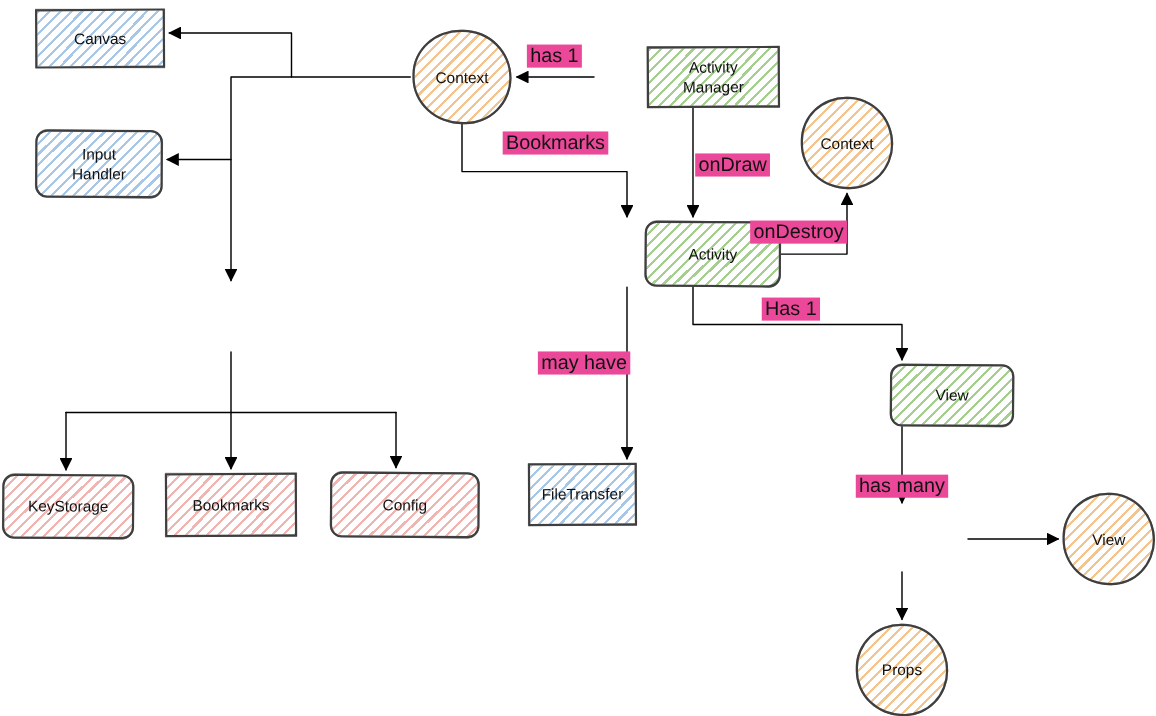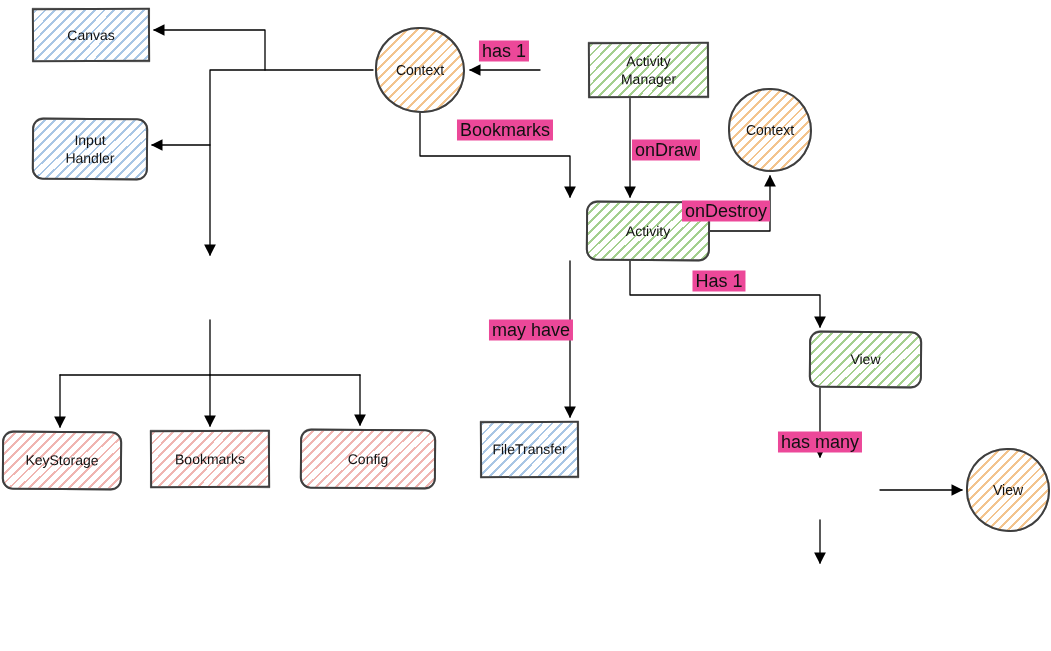--- a/index.html
+++ b/index.html
@@ -165,20 +165,23 @@
 
   <div class="node fill-green r2" style="left:761px;top:331px;width:113px;height:57px">
     <span>View</span>
   </div>
 
 
   <div class="node ellipse fill-orange" style="left:966px;top:448px;width:84px;height:84px">
     <span>View</span>
   </div>
 
+  <div class="node ellipse fill-orange" style="left:778px;top:567px;width:84px;height:84px">
+    <span>Props</span>
+  </div>
 
   <div class="edge-label" style="left:504px;top:51px">has 1</div>
   <div class="edge-label" style="left:505px;top:130px">Bookmarks</div>
   <div class="edge-label" style="left:666px;top:150px">onDraw</div>
   <div class="edge-label" style="left:726px;top:211px">onDestroy</div>
   <div class="edge-label" style="left:719px;top:281px">Has 1</div>
   <div class="edge-label" style="left:531px;top:330px">may have</div>
   <div class="edge-label" style="left:820px;top:442px">has many</div>
 
 </div>

